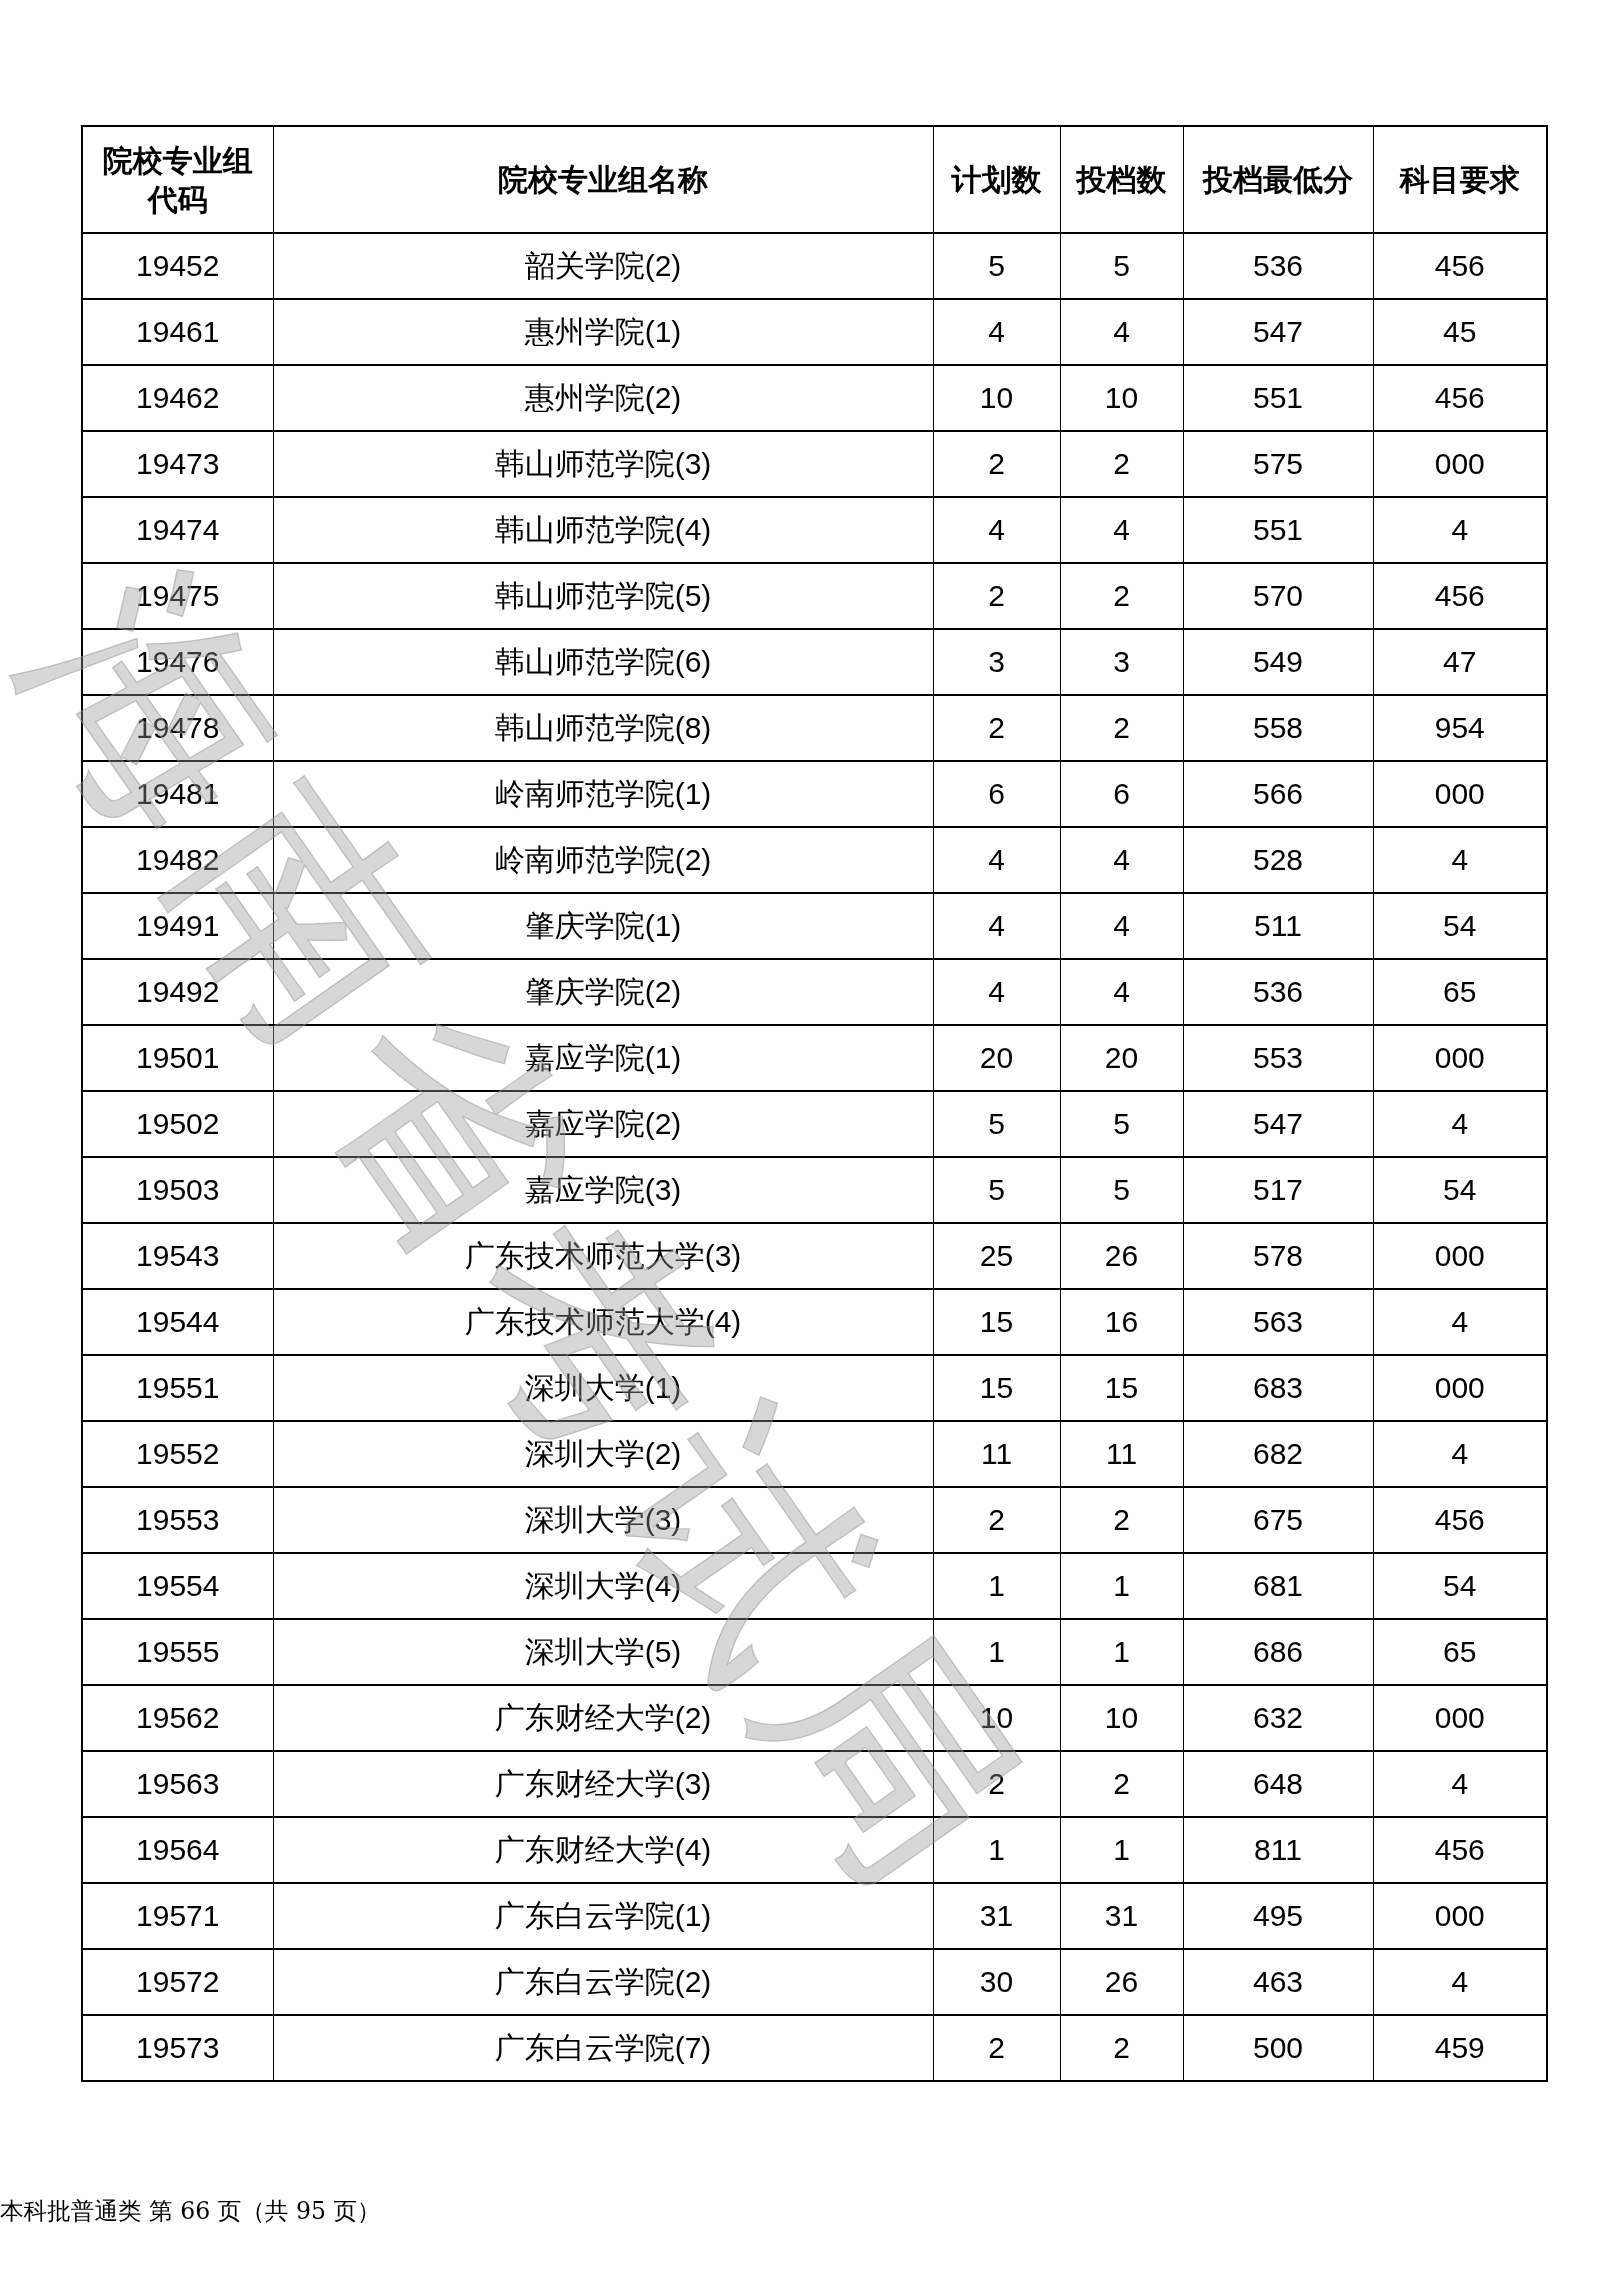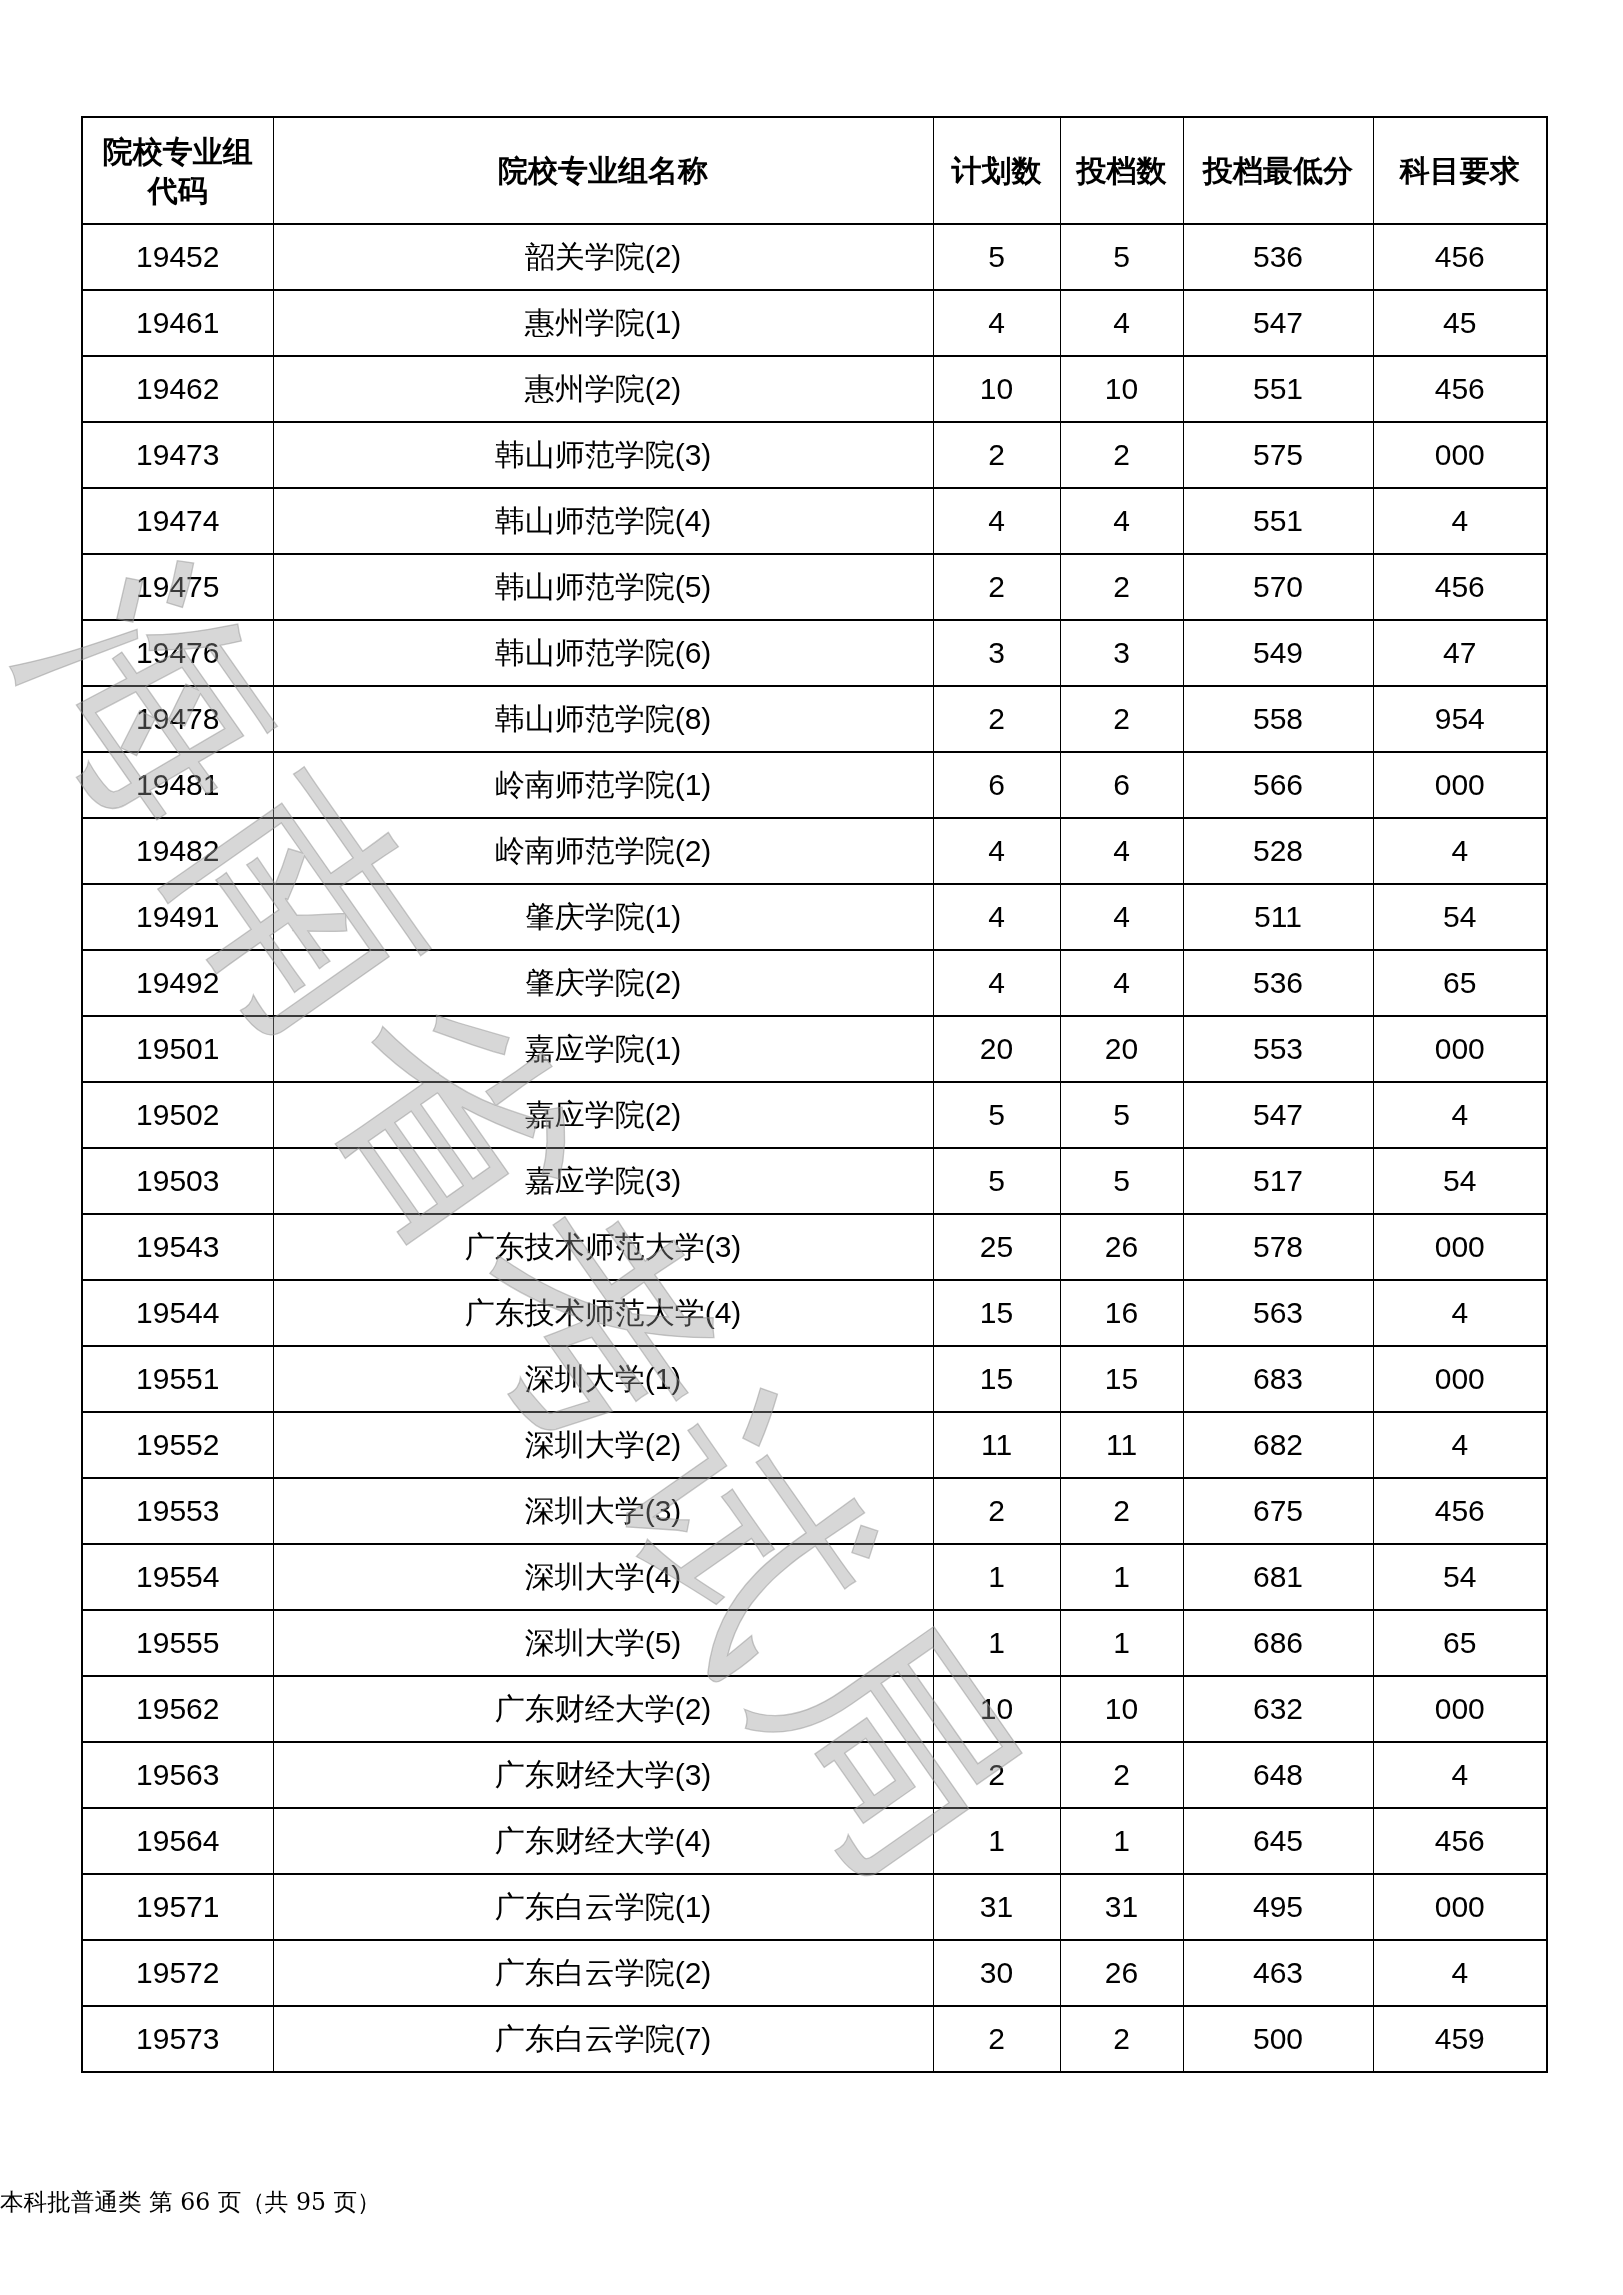--- a/index.html
+++ b/index.html
@@ -1,17 +1,17 @@
 <!DOCTYPE html>
 <html style="font-size:10.5px"><head>
 <meta charset="utf-8">
 <style>
   html, body { margin:0; padding:0; background:#ffffff; }
   body { width:1624px; height:2295px; position:relative; overflow:hidden; font-family:"DejaVu Sans", "Liberation Sans", sans-serif; }
-  .page { position:absolute; left:0; top:0; width:1624px; height:1685px; }
+  .page { position:absolute; left:0; top:9px; width:1624px; height:1685px; }
   table.grid {
     position:absolute; left:81px; top:116px; width:1465px;
     border-collapse:collapse; table-layout:fixed;
     border:2.6px solid #000;
   }
   table.grid th, table.grid td {
     border:1.3px solid #000; text-align:center; vertical-align:middle;
     padding:0; color:#000;
   }
   table.grid th {
@@ -251,21 +251,21 @@
           <td>2</td>
           <td>2</td>
           <td>648</td>
           <td>4</td>
         </tr>
         <tr>
           <td>19564</td>
           <td>广东财经大学(4)</td>
           <td>1</td>
           <td>1</td>
-          <td>645</td>
+          <td>811</td>
           <td>456</td>
         </tr>
         <tr>
           <td>19571</td>
           <td>广东白云学院(1)</td>
           <td>31</td>
           <td>31</td>
           <td>495</td>
           <td>000</td>
         </tr>

